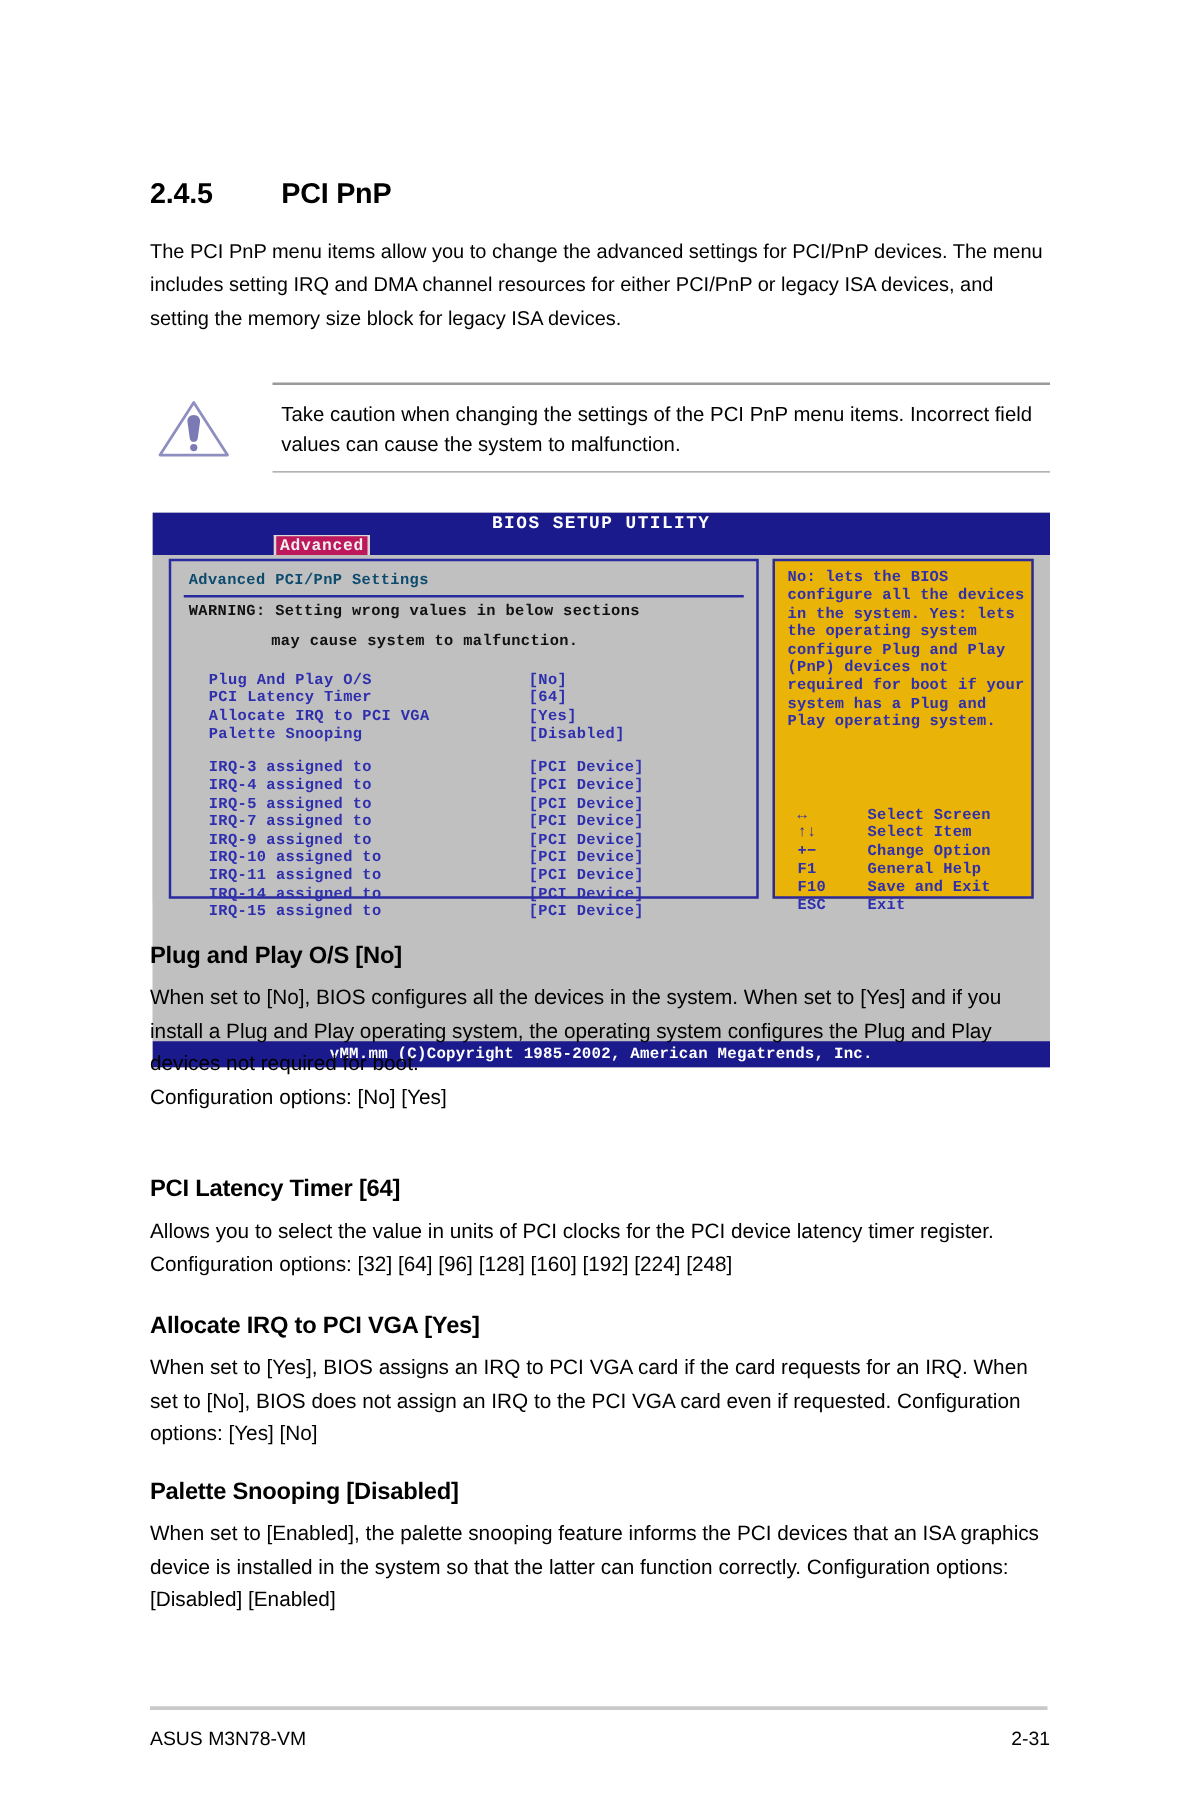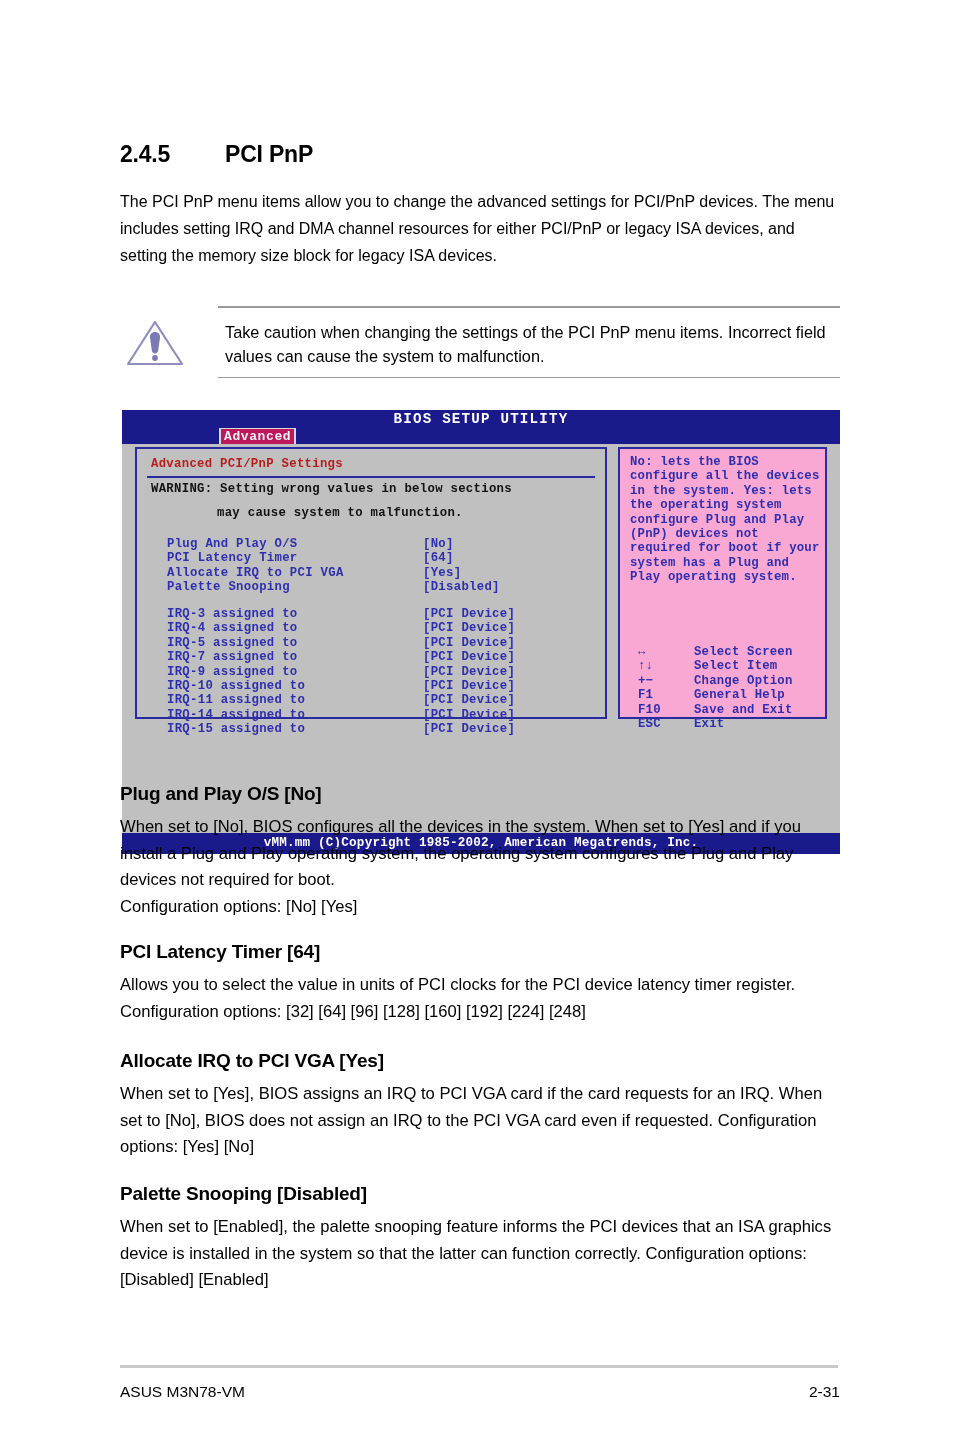--- a/index.html
+++ b/index.html
@@ -121,27 +121,27 @@
     left: 13px; top: 3px;
     width: 472px; height: 272px;
     border: 2px solid #2a2aa0;
     background: #c0c0c0;
   }
   .panel-right {
     position: absolute;
     left: 496px; top: 3px;
     width: 209px; height: 272px;
     border: 2px solid #2a2aa0;
-    background: #f9a8d4;
+    background: #eab308;
   }
 
   .pl-title {
     position: absolute;
     left: 14px; top: 8px;
-    color: #b91c1c;
+    color: #0c4a6e;
     font-weight: bold;
     letter-spacing: 0.3px;
   }
   .pl-divider {
     position: absolute;
     left: 10px; top: 27px;
     width: 448px; height: 1.5px;
     background: #2a2aa0;
   }
   .pl-warn {
@@ -364,21 +364,21 @@
               <span class="d">Exit</span>
             </div>
           </div>
       </div>
 
     </div>
 
     <div class="bios-footer">vMM.mm (C)Copyright 1985-2002, American Megatrends, Inc.</div>
   </div>
 
-  <div class="block" id="desc-0" style="top:755px;">
+  <div class="block" id="desc-0" style="top:726px;">
     <h3>Plug and Play O/S [No]</h3>
     <p>When set to [No], BIOS configures all the devices in the system. When set to [Yes] and if you install a Plug and Play operating system, the operating system configures the Plug and Play devices not required for boot.</p>
     <p>Configuration options: [No] [Yes]</p>
   </div>
 
   <div class="block" id="desc-1" style="top:913px;">
     <h3>PCI Latency Timer [64]</h3>
     <p>Allows you to select the value in units of PCI clocks for the PCI device latency timer register. Configuration options: [32] [64] [96] [128] [160] [192] [224] [248]</p>
   </div>
 

